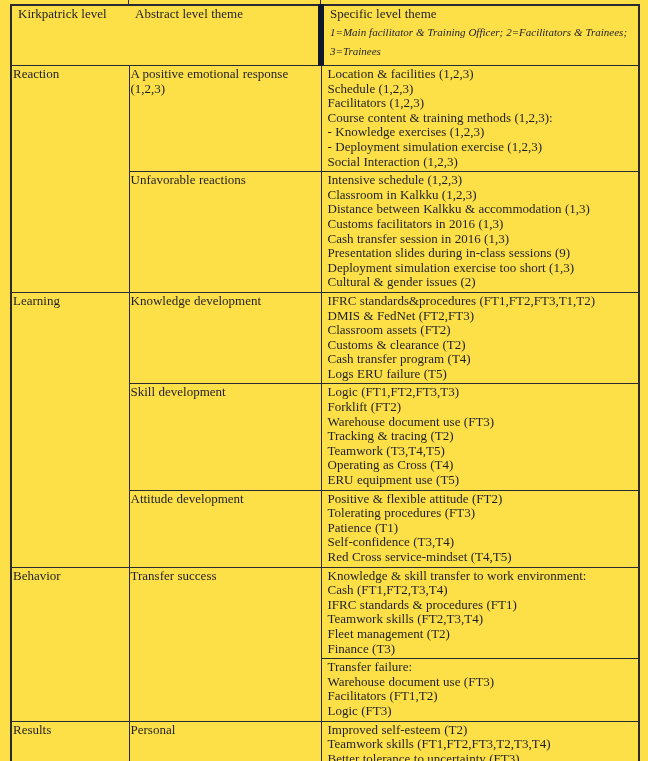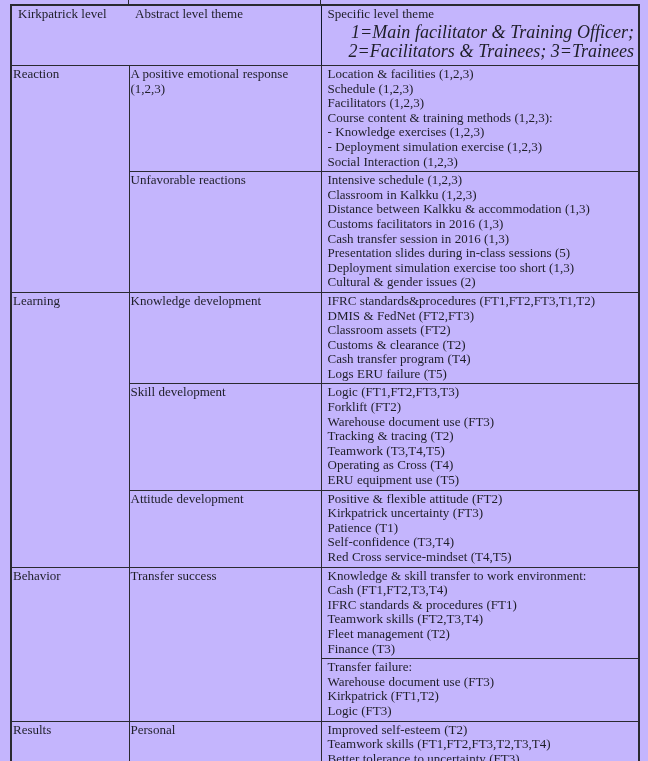--- a/index.html
+++ b/index.html
@@ -1,19 +1,19 @@
 <!DOCTYPE html>
 <html><head>
 <meta charset="utf-8">
 <style>
   html,body { margin:0; padding:0; background:#ffffff; }
   .page {
     position:relative;
     width:648px; height:761px;
-    background:#c4b5fd;
+    background:#fde047;
     overflow:hidden;
     font-family:"Liberation Serif","DejaVu Serif",serif;
     color:#1e1e28;
   }
   table.kp {
     position:absolute; left:10px; top:4px;
     width:628px;
     border-collapse:collapse;
     table-layout:fixed;
     border:2px solid #2a2a30;
@@ -23,27 +23,26 @@
     vertical-align:top;
     padding:1px 4px 2px 6px;
     font-size:13px;
     line-height:14.6px;
     word-spacing:0.2px;
   }
   td.hdr {
     border-left:none; border-right:none; border-top:none;
     height:56px;
   }
-  td.hdr3 { border-left:1px solid #0f172a;font-family:Liberation Serif, serif; }
+  td.hdr3 { border-left:6px solid #0f172a;font-family:Liberation Serif, serif; }
   .note {
     font-style:italic;
     line-height:19.5px;
     padding-top:1px;
-    font-size:18px;
-    text-align:right;
+    font-size:11px;
   }
   td.level-cell, td.abstract-cell { padding-left:1px; }
   .tick {
     position:absolute; top:0; width:1px; height:5px;
     background:#2a2a30;
   }
 </style>
 </head>
 <body>
 
@@ -83,21 +82,21 @@
           </td>
         </tr>
         <tr>
           <td class="abstract-cell" rowspan="1">Unfavorable reactions</td>
           <td class="specific-cell">
             <div>Intensive schedule (1,2,3)</div>
             <div>Classroom in Kalkku (1,2,3)</div>
             <div>Distance between Kalkku &amp; accommodation (1,3)</div>
             <div>Customs facilitators in 2016 (1,3)</div>
             <div>Cash transfer session in 2016 (1,3)</div>
-            <div>Presentation slides during in-class sessions (5)</div>
+            <div>Presentation slides during in-class sessions (9)</div>
             <div>Deployment simulation exercise too short (1,3)</div>
             <div>Cultural &amp; gender issues (2)</div>
           </td>
         </tr>
         <tr>
           <td class="level-cell" rowspan="3">Learning</td>
           <td class="abstract-cell" rowspan="1">Knowledge development</td>
           <td class="specific-cell">
             <div>IFRC standards&amp;procedures (FT1,FT2,FT3,T1,T2)</div>
             <div>DMIS &amp; FedNet (FT2,FT3)</div>
@@ -116,21 +115,21 @@
             <div>Tracking &amp; tracing (T2)</div>
             <div>Teamwork (T3,T4,T5)</div>
             <div>Operating as Cross (T4)</div>
             <div>ERU equipment use (T5)</div>
           </td>
         </tr>
         <tr>
           <td class="abstract-cell" rowspan="1">Attitude development</td>
           <td class="specific-cell">
             <div>Positive &amp; flexible attitude (FT2)</div>
-            <div>Kirkpatrick uncertainty (FT3)</div>
+            <div>Tolerating procedures (FT3)</div>
             <div>Patience (T1)</div>
             <div>Self-confidence (T3,T4)</div>
             <div>Red Cross service-mindset (T4,T5)</div>
           </td>
         </tr>
         <tr>
           <td class="level-cell" rowspan="2">Behavior</td>
           <td class="abstract-cell" rowspan="2">Transfer success</td>
           <td class="specific-cell">
             <div>Knowledge &amp; skill transfer to work environment:</div>
@@ -138,21 +137,21 @@
             <div>IFRC standards &amp; procedures (FT1)</div>
             <div>Teamwork skills (FT2,T3,T4)</div>
             <div>Fleet management (T2)</div>
             <div>Finance (T3)</div>
           </td>
         </tr>
         <tr>
           <td class="specific-cell">
             <div>Transfer failure:</div>
             <div>Warehouse document use (FT3)</div>
-            <div>Kirkpatrick (FT1,T2)</div>
+            <div>Facilitators (FT1,T2)</div>
             <div>Logic (FT3)</div>
           </td>
         </tr>
         <tr>
           <td class="level-cell" rowspan="1">Results</td>
           <td class="abstract-cell" rowspan="1">Personal</td>
           <td class="specific-cell">
             <div>Improved self-esteem (T2)</div>
             <div>Teamwork skills (FT1,FT2,FT3,T2,T3,T4)</div>
             <div>Better tolerance to uncertainty (FT3)</div>

